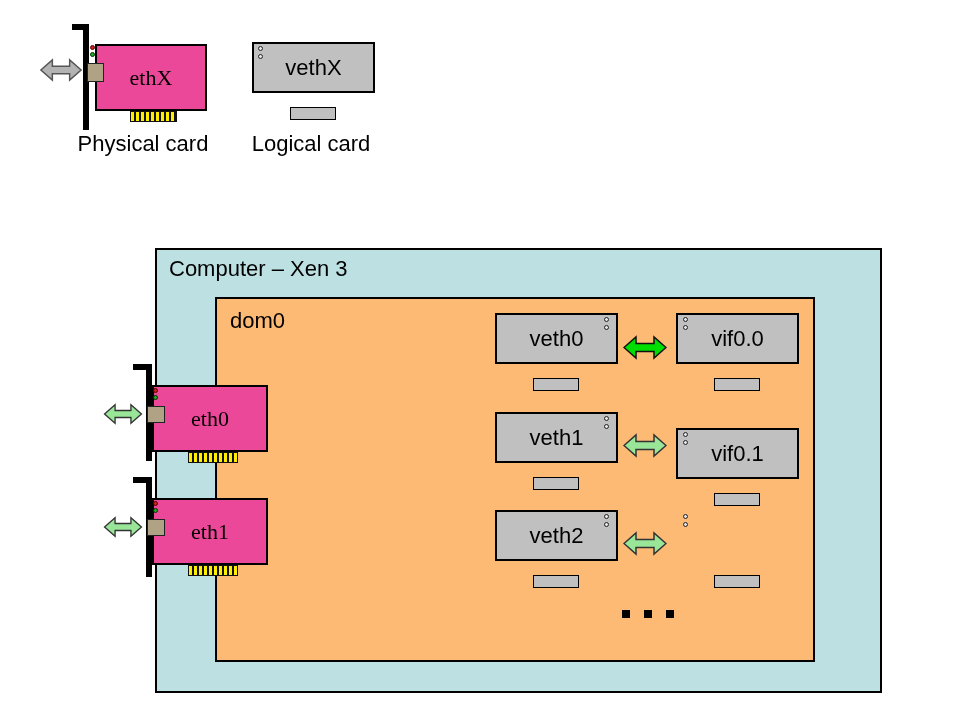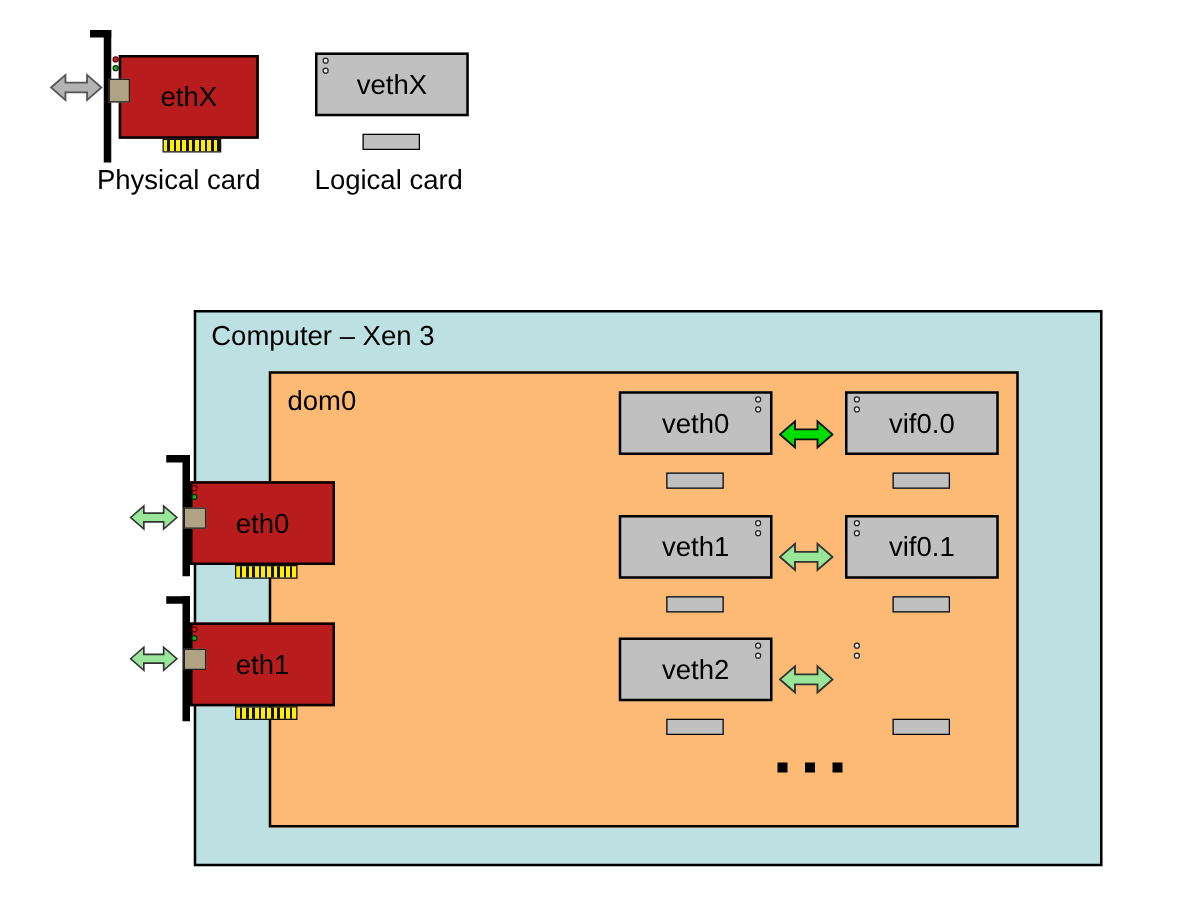--- a/index.html
+++ b/index.html
@@ -4,23 +4,23 @@
 <style>
   html,body{margin:0;padding:0;background:#fff;}
   body{width:960px;height:720px;position:relative;overflow:hidden;
        font-family:"Liberation Sans",sans-serif;color:#000;}
   .abs{position:absolute;}
   
   .computer-box{background:#bde0e3;border:2px solid #000;box-sizing:border-box;}
   .dom0-box{background:#fdba74;border:2px solid #000;box-sizing:border-box;text-align:right;}
   .box-title{font-size:22px;line-height:26px;white-space:nowrap;}
   
-  .nic-card{background:#b91c1c;border:2px solid #000;box-sizing:border-box;
+  .nic-card{background:#ec4899;border:2px solid #000;box-sizing:border-box;
             display:flex;align-items:center;justify-content:center;
-            font-size:22px;}
+            font-size:22px;font-family:Liberation Serif, serif;}
   .bracket{background:#000;}
   .port-conn{background:#b0a284;border:1px solid #222;box-sizing:border-box;}
   .goldfinger{background:repeating-linear-gradient(90deg,#ffee00 0 3px,#111 3px 5px);
               border:1px solid #111;box-sizing:border-box;}
   .led{width:5px;height:5px;border-radius:50%;box-sizing:border-box;}
   .led-red{background:#cc2020;border:1px solid #5a0000;}
   .led-green{background:#22aa22;border:1px solid #003300;}
   
   .monitor-wrap{width:123px;height:79px;}
   .monitor-screen{position:absolute;left:0;top:0;width:123px;height:51px;
@@ -108,21 +108,21 @@
     <span>veth1</span>
   </div>
   <div class="vent-dot" style="left:109px;top:4px;z-index:3;"></div>
   <div class="vent-dot" style="left:109px;top:12px;z-index:3;"></div>
 </div>
 <div class="abs" style="left:623px;top:433px;">
   <svg width="44" height="25" viewBox="0 0 44 25">
     <polygon points="1,12.5 13,2 13,8.5 31,8.5 31,2 43,12.5 31,23 31,16.5 13,16.5 13,23" fill="#99e699" stroke="#333" stroke-width="1.5"></polygon>
   </svg>
 </div>
-<div class="abs monitor-wrap" style="left:676px;top:412px;">
+<div class="abs monitor-wrap" style="left:676px;top:428px;">
   <div class="monitor-stand" style="left:38px;"></div>
   <div class="monitor-screen">
     <span>vif0.1</span>
   </div>
   <div class="vent-dot" style="left:7px;top:4px;z-index:3;"></div>
   <div class="vent-dot" style="left:7px;top:12px;z-index:3;"></div>
 </div>
 
 <div class="abs monitor-wrap" style="left:495px;top:510px;">
   <div class="monitor-stand" style="left:38px;"></div>

